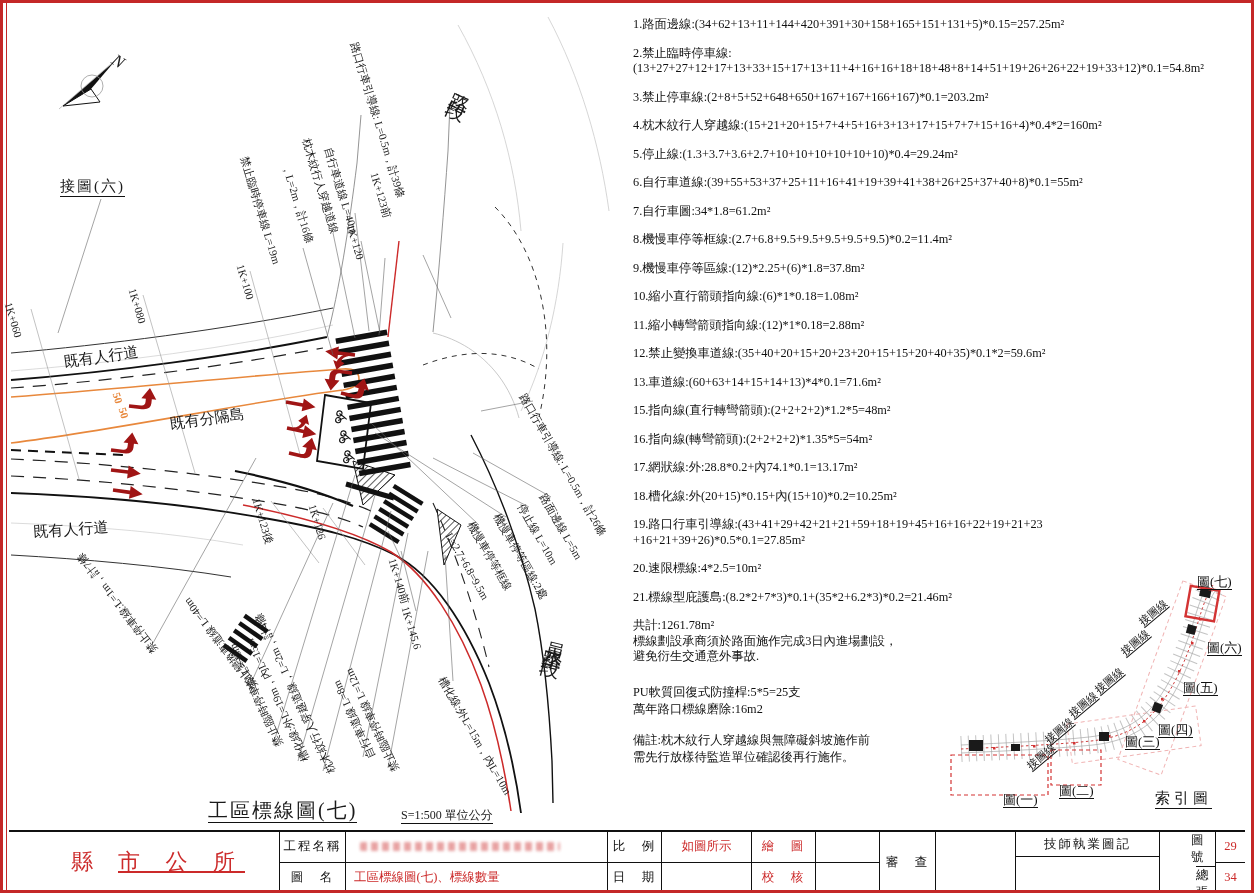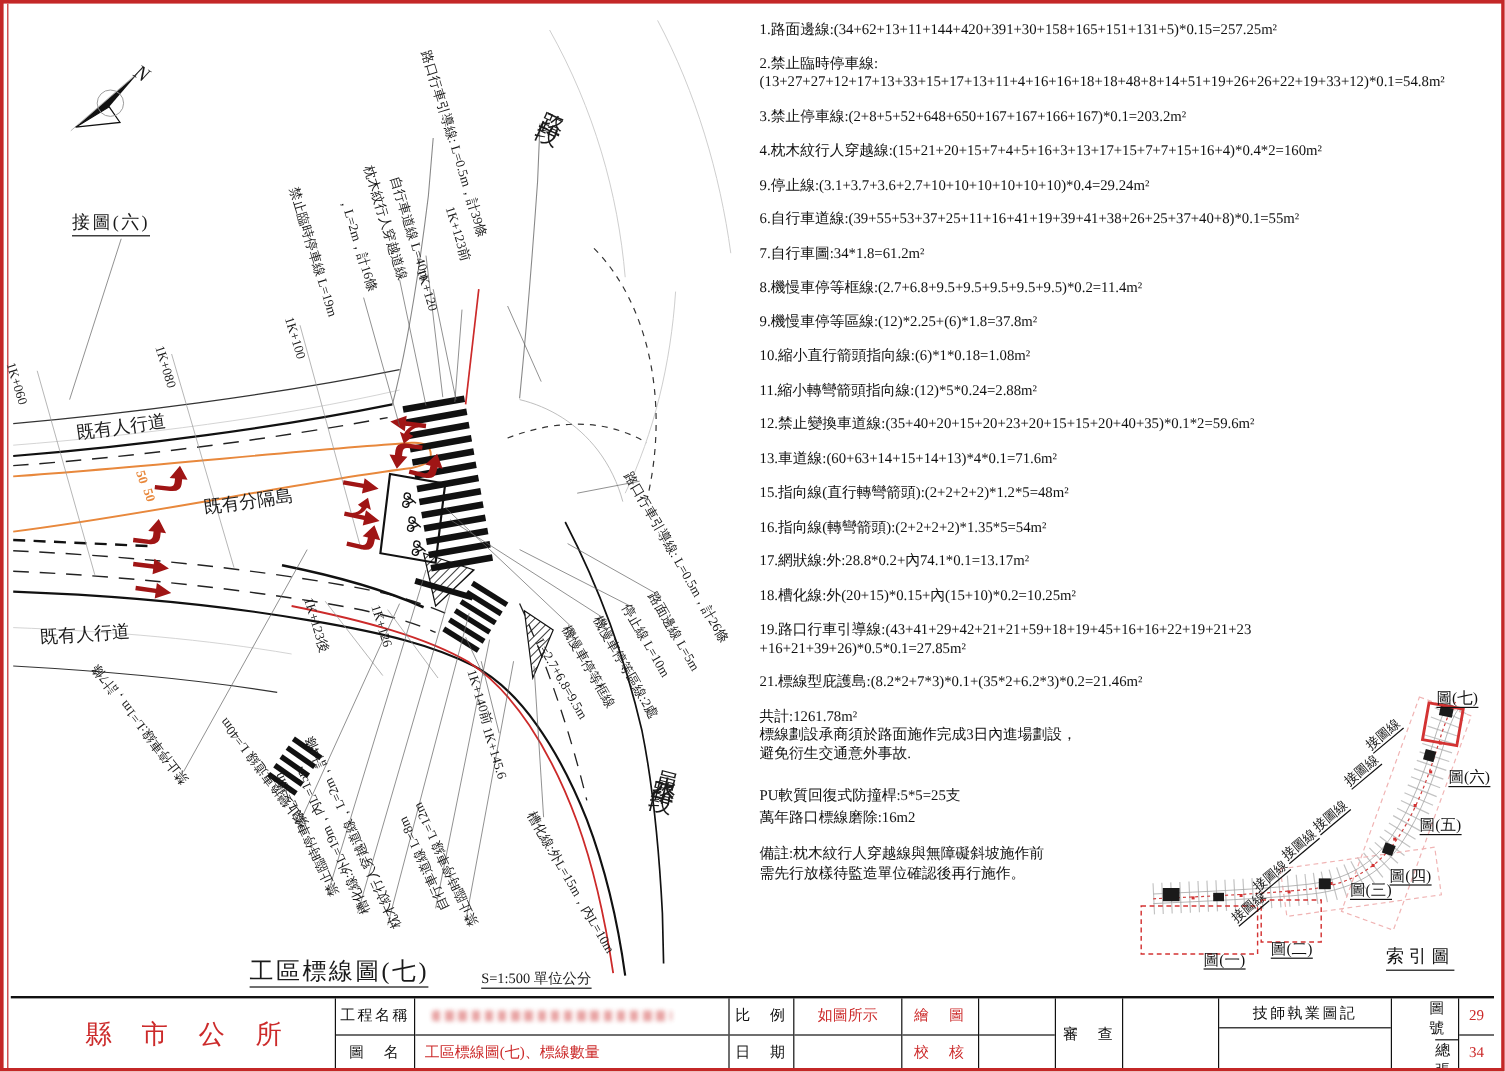--- a/index.html
+++ b/index.html
@@ -40,21 +40,21 @@
   
   #tblock{position:absolute;left:6px;right:6px;top:827px;height:60px;display:flex;
           border-top:2px solid #111;border-bottom:1px solid #111;font-size:12.5px;}
   .tb-c{border-left:1.5px solid #111;box-sizing:border-box;display:flex;flex-direction:column;}
   .tb-c:first-child{border-left:none;}
   .tb-row{flex:1;display:flex;align-items:center;justify-content:center;
           border-bottom:1.5px solid #111;box-sizing:border-box;}
   .tb-row:last-child{border-bottom:none;}
   .tb-agency{flex-direction:row;align-items:center;justify-content:space-between;
              padding:0 34px 0 62px;color:#cc2a2a;font-size:22px;}
-  .tb-agency .sp{letter-spacing:10px;}
+  .tb-agency .sp{letter-spacing:10px;text-decoration:underline;}
   .red{color:#cc2a2a;}
   .lab{letter-spacing:2px;}
   .smear{width:200px;height:9px;border-radius:2px;opacity:.45;filter:blur(1.6px);
          background:repeating-linear-gradient(90deg,#c33 0 7px,transparent 7px 11px);}
   .seal-top{height:40%;display:flex;align-items:center;justify-content:center;
             border-bottom:1.2px solid #111;letter-spacing:2px;}
   .seal-bot{flex:1;}
 </style>
 </head>
 <body>
@@ -302,35 +302,36 @@
 
 <div class="lbl sheet-title ul" style="left:205px;top:797px;">工區標線圖(七)</div>
 <div class="lbl sheet-scale ul" style="left:398px;top:806px;">S=1:500 單位公分</div>
 
 <div id="qty">
   <div class="qty-item">1.路面邊線:(34+62+13+11+144+420+391+30+158+165+151+131+5)*0.15=257.25m²</div>
   <div class="qty-item">2.禁止臨時停車線:
 (13+27+27+12+17+13+33+15+17+13+11+4+16+16+18+18+48+8+14+51+19+26+26+22+19+33+12)*0.1=54.8m²</div>
   <div class="qty-item">3.禁止停車線:(2+8+5+52+648+650+167+167+166+167)*0.1=203.2m²</div>
   <div class="qty-item">4.枕木紋行人穿越線:(15+21+20+15+7+4+5+16+3+13+17+15+7+7+15+16+4)*0.4*2=160m²</div>
-  <div class="qty-item">9.停止線:(3.1+3.7+3.6+2.7+10+10+10+10+10+10)*0.4=29.24m²</div>
+  <div class="qty-item">5.停止線:(1.3+3.7+3.6+2.7+10+10+10+10+10+10)*0.4=29.24m²</div>
   <div class="qty-item">6.自行車道線:(39+55+53+37+25+11+16+41+19+39+41+38+26+25+37+40+8)*0.1=55m²</div>
   <div class="qty-item">7.自行車圖:34*1.8=61.2m²</div>
   <div class="qty-item">8.機慢車停等框線:(2.7+6.8+9.5+9.5+9.5+9.5+9.5)*0.2=11.4m²</div>
   <div class="qty-item">9.機慢車停等區線:(12)*2.25+(6)*1.8=37.8m²</div>
   <div class="qty-item">10.縮小直行箭頭指向線:(6)*1*0.18=1.08m²</div>
-  <div class="qty-item">11.縮小轉彎箭頭指向線:(12)*5*0.24=2.88m²</div>
+  <div class="qty-item">11.縮小轉彎箭頭指向線:(12)*1*0.18=2.88m²</div>
   <div class="qty-item">12.禁止變換車道線:(35+40+20+15+20+23+20+15+15+20+40+35)*0.1*2=59.6m²</div>
   <div class="qty-item">13.車道線:(60+63+14+15+14+13)*4*0.1=71.6m²</div>
   <div class="qty-item">15.指向線(直行轉彎箭頭):(2+2+2+2)*1.2*5=48m²</div>
   <div class="qty-item">16.指向線(轉彎箭頭):(2+2+2+2)*1.35*5=54m²</div>
   <div class="qty-item">17.網狀線:外:28.8*0.2+內74.1*0.1=13.17m²</div>
   <div class="qty-item">18.槽化線:外(20+15)*0.15+內(15+10)*0.2=10.25m²</div>
   <div class="qty-item">19.路口行車引導線:(43+41+29+42+21+21+59+18+19+45+16+16+22+19+21+23
 +16+21+39+26)*0.5*0.1=27.85m²</div>
+  <div class="qty-item">20.速限標線:4*2.5=10m²</div>
   <div class="qty-item">21.標線型庇護島:(8.2*2+7*3)*0.1+(35*2+6.2*3)*0.2=21.46m²</div>
   <div class="qty-total">共計:1261.78m²</div>
   <div class="qty-note">標線劃設承商須於路面施作完成3日內進場劃設，
 避免衍生交通意外事故.</div>
   <div class="qty-pu">PU軟質回復式防撞桿:5*5=25支</div>
   <div class="qty-grind">萬年路口標線磨除:16m2</div>
   <div class="qty-remark">備註:枕木紋行人穿越線與無障礙斜坡施作前
 需先行放樣待監造單位確認後再行施作。</div>
 </div>
 

